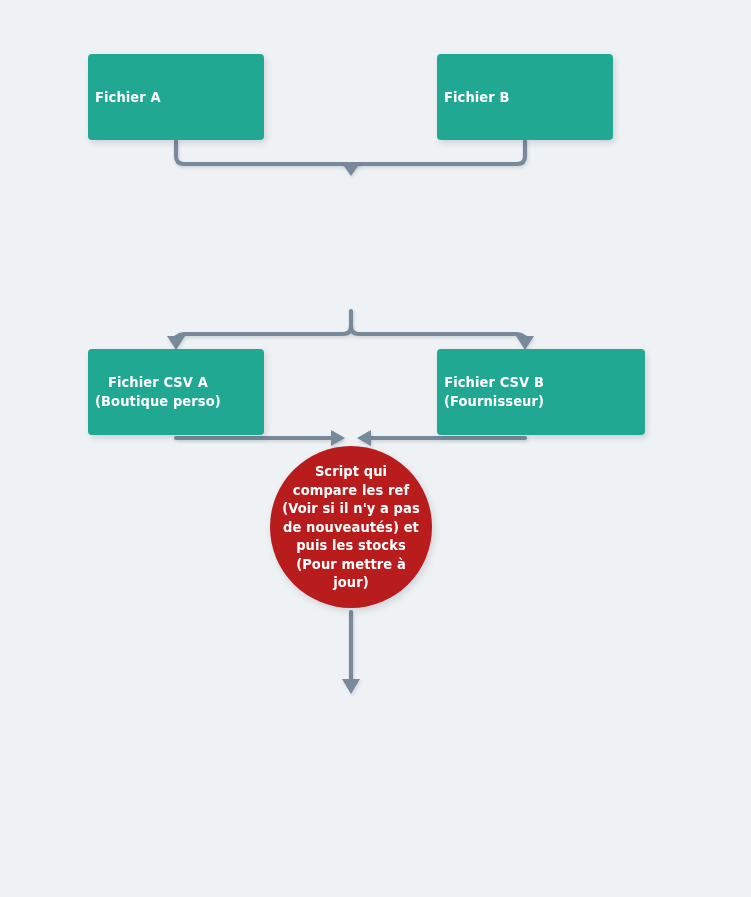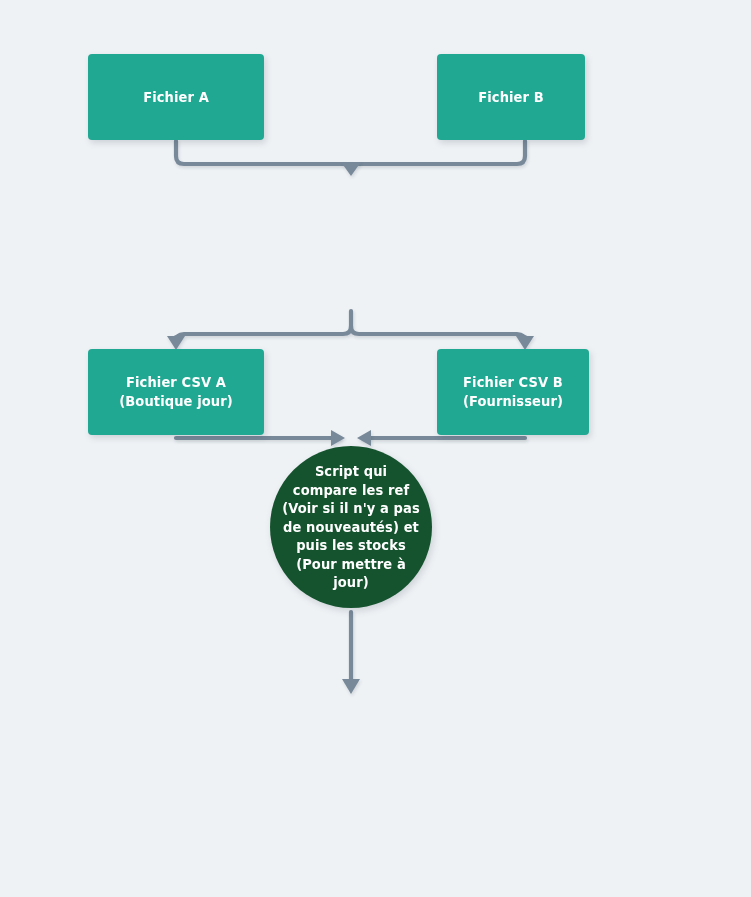--- a/index.html
+++ b/index.html
@@ -23,57 +23,57 @@
     position: absolute;
     left: 0;
     top: 0;
     width: 751px;
     height: 897px;
   }
   .node {
     position: absolute;
     display: flex;
     align-items: center;
-    justify-content: center;
+    justify-content: flex-start;
     text-align: center;
     color: #ffffff;
     font-weight: bold;
     font-size: 14.5px;
     line-height: 1.28;
     letter-spacing: 0.1px;
     box-sizing: border-box;
     font-family: "DejaVu Sans Condensed", "Liberation Sans Narrow",
                  "Liberation Sans", sans-serif;
     font-stretch: condensed;
   }
   .node-box {
     background: #20a893;
     border-radius: 4px;
     box-shadow: 2px 3px 6px rgba(40, 60, 80, 0.17);
   }
   .node-circle {
-    background: #14532d;
+    background: #b91c1c;
     border-radius: 50%;
     box-shadow: 2px 3px 7px rgba(40, 60, 80, 0.17);
   }
   .node-text {
     display: block;
     padding: 0 7px;
     white-space: pre-line;
   }
   .circle-text {
     padding: 0 12px;
   }
 
   
   #node-file-a      { left: 88px;  top: 54px;  width: 176px; height: 86px; }
-  #node-file-b      { left: 437px; top: 54px;  width: 148px; height: 86px; }
+  #node-file-b      { left: 437px; top: 54px;  width: 176px; height: 86px; }
   #node-php-script  { left: 263px; top: 173px; width: 175px; height: 136px; }
   #node-csv-a       { left: 88px;  top: 349px; width: 176px; height: 86px; }
-  #node-csv-b       { left: 437px; top: 349px; width: 152px; height: 86px; }
+  #node-csv-b       { left: 437px; top: 349px; width: 208px; height: 86px; }
   #node-compare     { left: 270px; top: 446px; width: 162px; height: 162px; }
   #node-csv-c       { left: 270px; top: 697px; width: 162px; height: 162px; }
 </style>
 </head>
 <body>
 
 <div id="diagram">
 
   <svg id="connectors" viewBox="0 0 751 897" width="751" height="897" xmlns="http://www.w3.org/2000/svg">
     <defs>
@@ -112,21 +112,21 @@
     <span class="node-text">Fichier A</span>
   </div>
 
   <div class="node node-box" id="node-file-b">
     <span class="node-text">Fichier B</span>
   </div>
 
 
   <div class="node node-box" id="node-csv-a">
     <span class="node-text">Fichier CSV A
-(Boutique jour)</span>
+(Boutique perso)</span>
   </div>
 
   <div class="node node-box" id="node-csv-b">
     <span class="node-text">Fichier CSV B
 (Fournisseur)</span>
   </div>
 
   <div class="node node-circle" id="node-compare">
     <span class="node-text circle-text">Script qui compare les ref (Voir si il n'y a pas de nouveautés) et puis les stocks (Pour mettre à jour)</span>
   </div>

